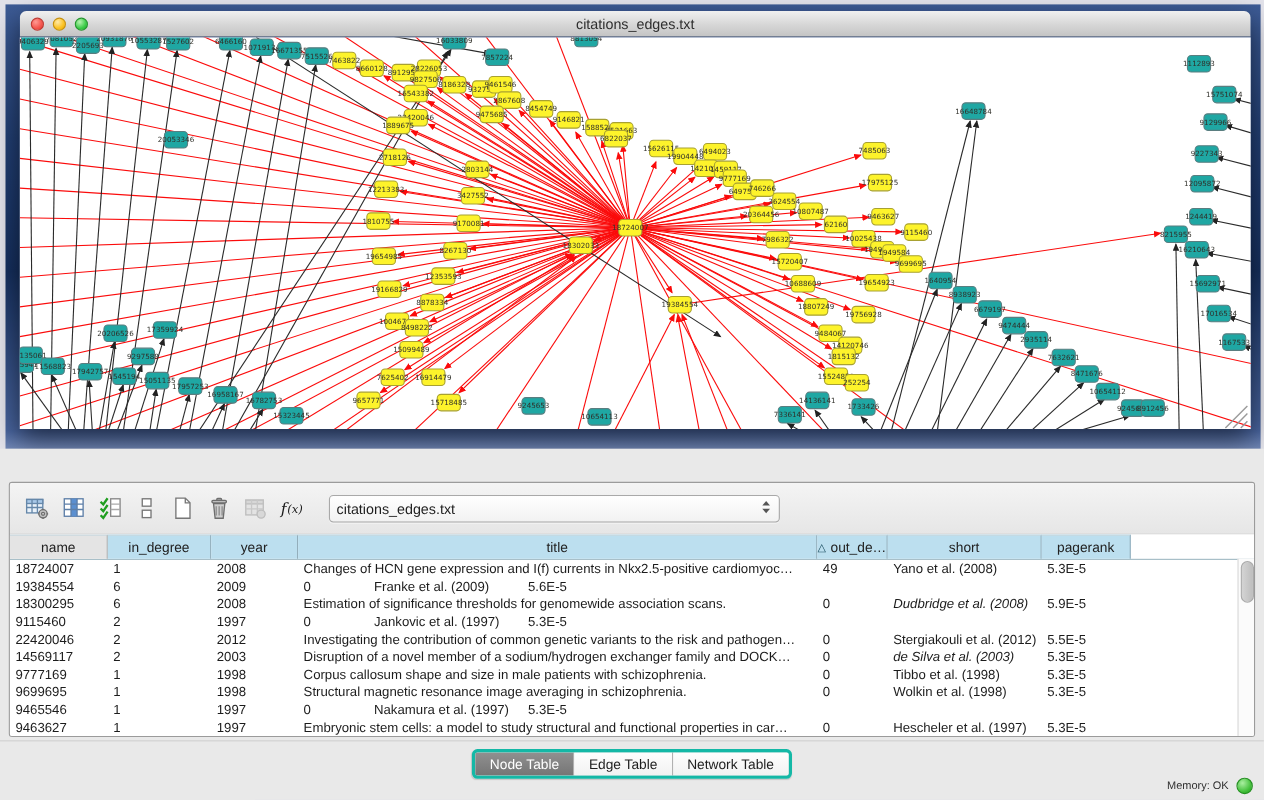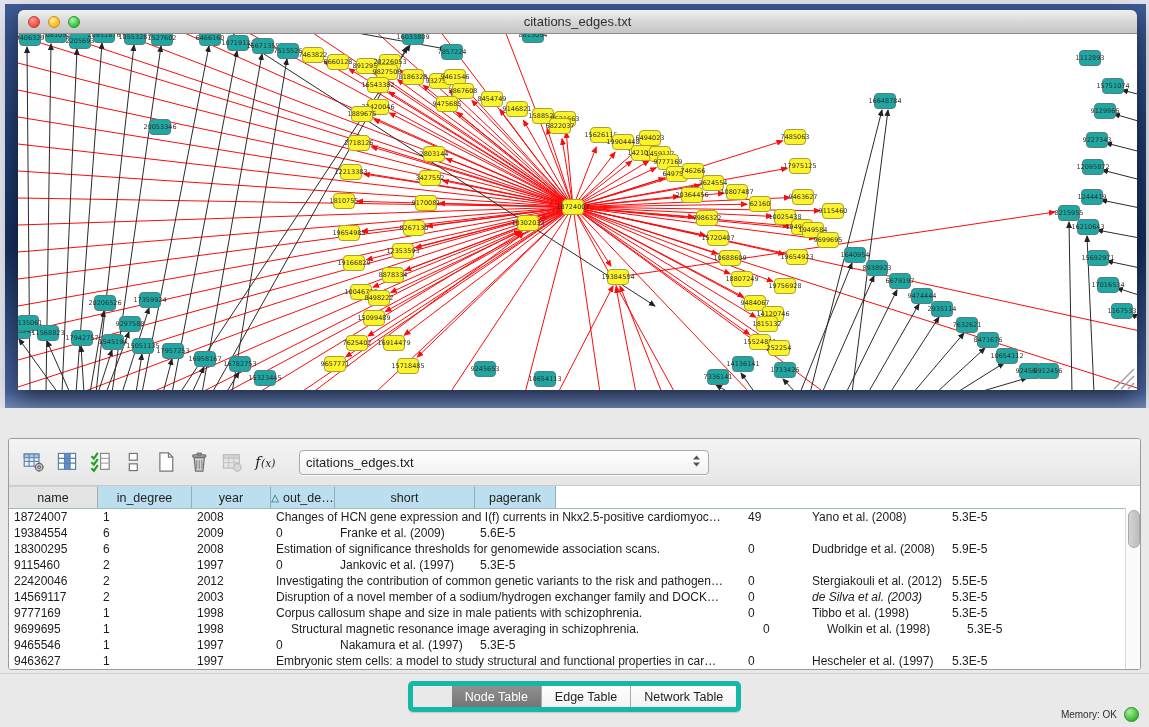--- a/index.html
+++ b/index.html
@@ -47,21 +47,21 @@
   .hdr-cell.first{background:#E4E4E4;border-right:1px solid #ABABAB;}
   .sort-tri{font-size:10px;margin-right:4px;color:#1A4C5E;}
   .data-rows .row{display:flex;height:16px;line-height:16px;white-space:nowrap;}
   .cell{box-sizing:border-box;padding-left:5px;overflow:hidden;text-overflow:clip;}
   
   .vscroll{position:absolute;right:0;top:69px;bottom:0;width:14px;background:#FBFBFB;border-left:1px solid #D8D8D8;}
   .vthumb{position:absolute;left:1.5px;top:2px;width:10px;height:36px;border-radius:6px;
     background:linear-gradient(90deg,#D4D4D4,#BDBDBD);border:1px solid #A9A9A9;}
   
   .tabstrip{position:absolute;left:0;top:265px;width:100%;display:flex;justify-content:center;border-top:1px solid #CFCFCF;padding-top:7px;}
-  .seg{display:flex;border-radius:5px;overflow:hidden;box-shadow:0 1px 1px rgba(0,0,0,.15);border:5px solid #14b8a6;padding-left:39px;}
+  .seg{display:flex;border-radius:5px;overflow:hidden;box-shadow:0 1px 1px rgba(0,0,0,.15);border:3px solid #14b8a6;}
   .seg button{height:21px;padding:0 13px;font-size:12.5px;border:none;background:linear-gradient(#FEFEFE,#F2F2F2);
     color:#1E1E1E;border-right:1px solid #ABABAB;cursor:default;font-family:"Liberation Sans",sans-serif;}
   .seg button:last-child{border-right:none;}
   .seg button.active{background:linear-gradient(#909090,#757575);color:#FFFFFF;}
   
   .status{position:absolute;right:10px;bottom:5px;display:flex;align-items:center;gap:7px;font-size:10px;color:#2E2E2E;}
   .mem-dot{width:13px;height:13px;border-radius:50%;
     background:radial-gradient(circle at 35% 30%,#A9EFA0,#3FBE37 65%,#2B9A26);border:1px solid #259022;}
   .close-x{font-size:15px;font-weight:bold;color:#2B2B2B;line-height:14px;}
 </style>
@@ -841,20 +841,23 @@
       <div class="hdr-row" id="hdr-row">
           <div class="hdr-cell first" style="width: 89px;">
             <span>name</span>
           </div>
           <div class="hdr-cell" style="width: 94px;">
             <span>in_degree</span>
           </div>
           <div class="hdr-cell" style="width: 79px;">
             <span>year</span>
           </div>
+          <div class="hdr-cell" style="width: 472px;">
+            <span>title</span>
+          </div>
           <div class="hdr-cell" style="width: 64px;">
             <span class="sort-tri">△</span>
             <span>out_de…</span>
           </div>
           <div class="hdr-cell" style="width: 140px;">
             <span>short</span>
           </div>
           <div class="hdr-cell" style="width: 81px;">
             <span>pagerank</span>
           </div>
@@ -876,21 +879,21 @@
             <div class="cell" style="width: 64px;">0</div>
             <div class="cell" style="width: 140px;">Franke et al. (2009)</div>
             <div class="cell" style="width: 81px;">5.6E-5</div>
           </div>
           <div class="row">
             <div class="cell" style="width: 89px;">18300295</div>
             <div class="cell" style="width: 94px;">6</div>
             <div class="cell" style="width: 79px;">2008</div>
             <div class="cell" style="width: 472px;">Estimation of significance thresholds for genomewide association scans.</div>
             <div class="cell" style="width: 64px;">0</div>
-            <div class="cell" style="width: 140px;">Dudbridge et al. (2008)</div>
+            <div class="cell" style="width: 140px; font-style: italic;">Dudbridge et al. (2008)</div>
             <div class="cell" style="width: 81px;">5.9E-5</div>
           </div>
           <div class="row">
             <div class="cell" style="width: 89px;">9115460</div>
             <div class="cell" style="width: 94px;">2</div>
             <div class="cell" style="width: 79px;">1997</div>
             <div class="cell" style="width: 64px;">0</div>
             <div class="cell" style="width: 140px;">Jankovic et al. (1997)</div>
             <div class="cell" style="width: 81px;">5.3E-5</div>
           </div>
@@ -918,21 +921,21 @@
             <div class="cell" style="width: 79px;">1998</div>
             <div class="cell" style="width: 472px;">Corpus callosum shape and size in male patients with schizophrenia.</div>
             <div class="cell" style="width: 64px;">0</div>
             <div class="cell" style="width: 140px;">Tibbo et al. (1998)</div>
             <div class="cell" style="width: 81px;">5.3E-5</div>
           </div>
           <div class="row">
             <div class="cell" style="width: 89px;">9699695</div>
             <div class="cell" style="width: 94px;">1</div>
             <div class="cell" style="width: 79px;">1998</div>
-            <div class="cell" style="width: 472px; margin-left: 15px;">Structural magnetic resonance image averaging in schizophrenia.</div>
+            <div class="cell" style="width: 472px;">Structural magnetic resonance image averaging in schizophrenia.</div>
             <div class="cell" style="width: 64px;">0</div>
             <div class="cell" style="width: 140px;">Wolkin et al. (1998)</div>
             <div class="cell" style="width: 81px;">5.3E-5</div>
           </div>
           <div class="row">
             <div class="cell" style="width: 89px;">9465546</div>
             <div class="cell" style="width: 94px;">1</div>
             <div class="cell" style="width: 79px;">1997</div>
             <div class="cell" style="width: 64px;">0</div>
             <div class="cell" style="width: 140px;">Nakamura et al. (1997)</div>

